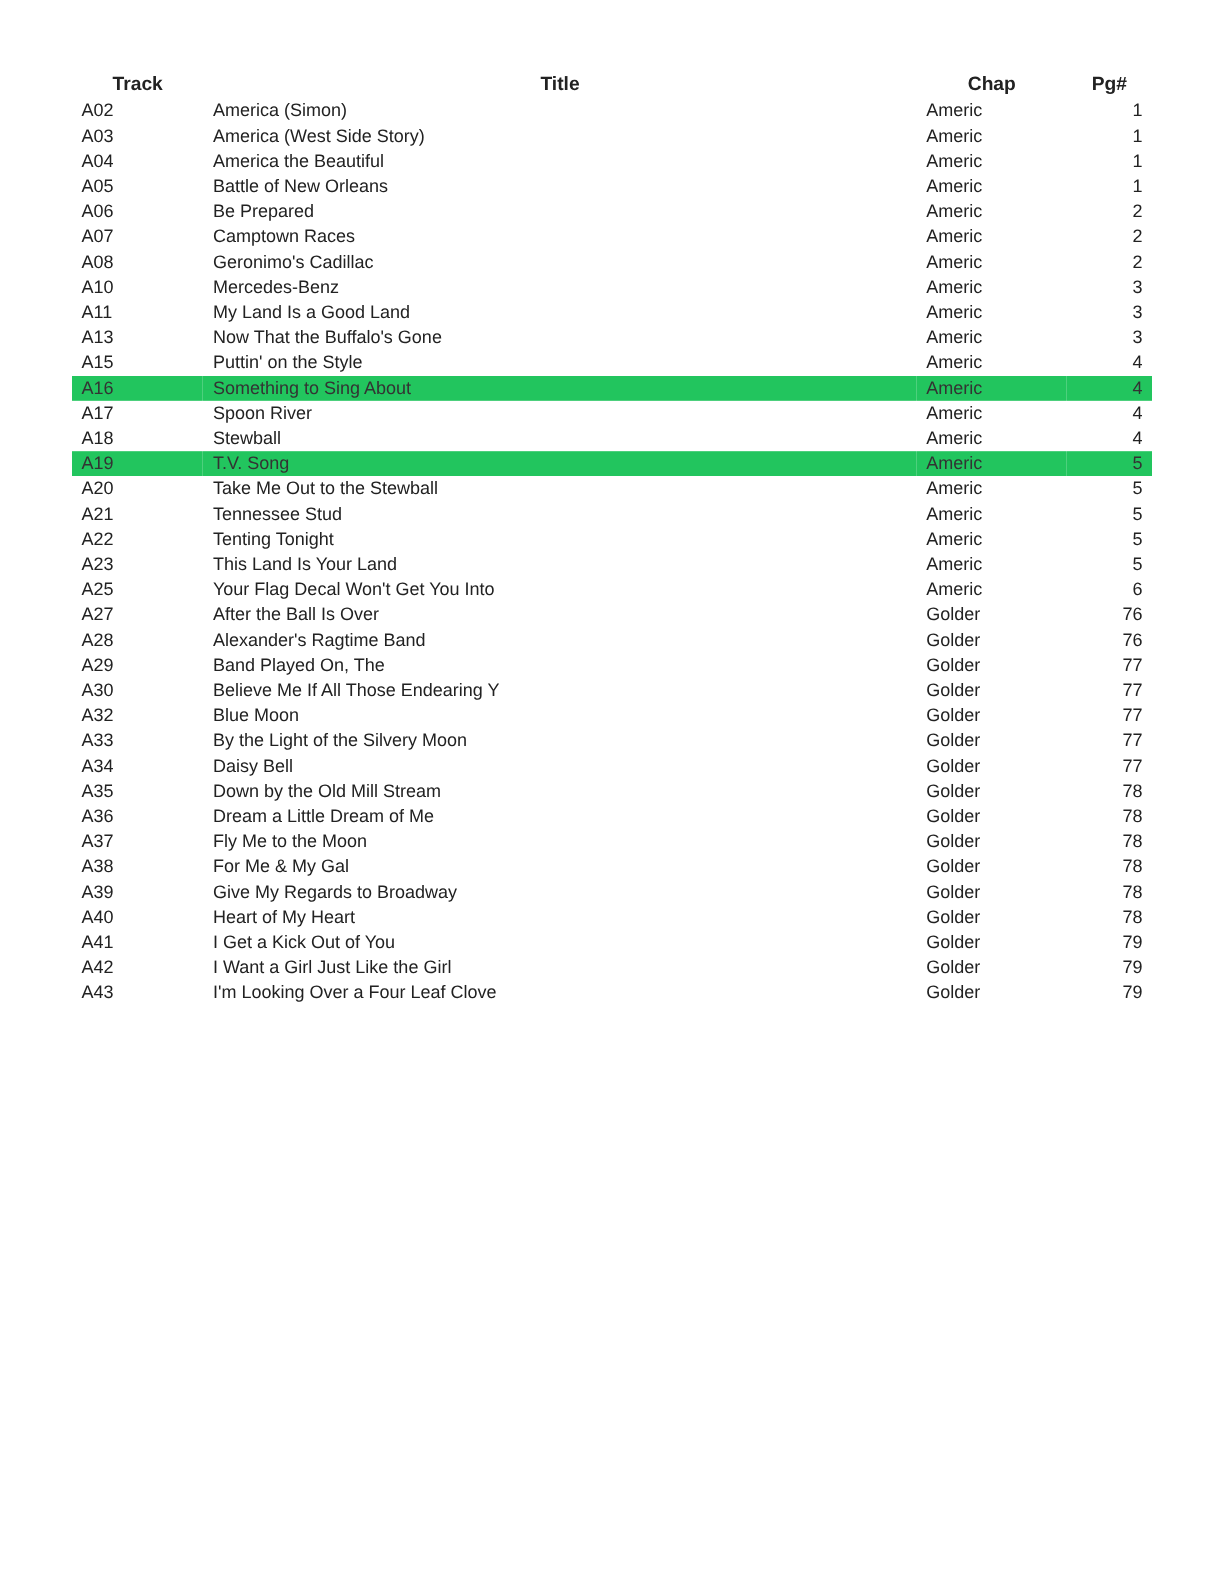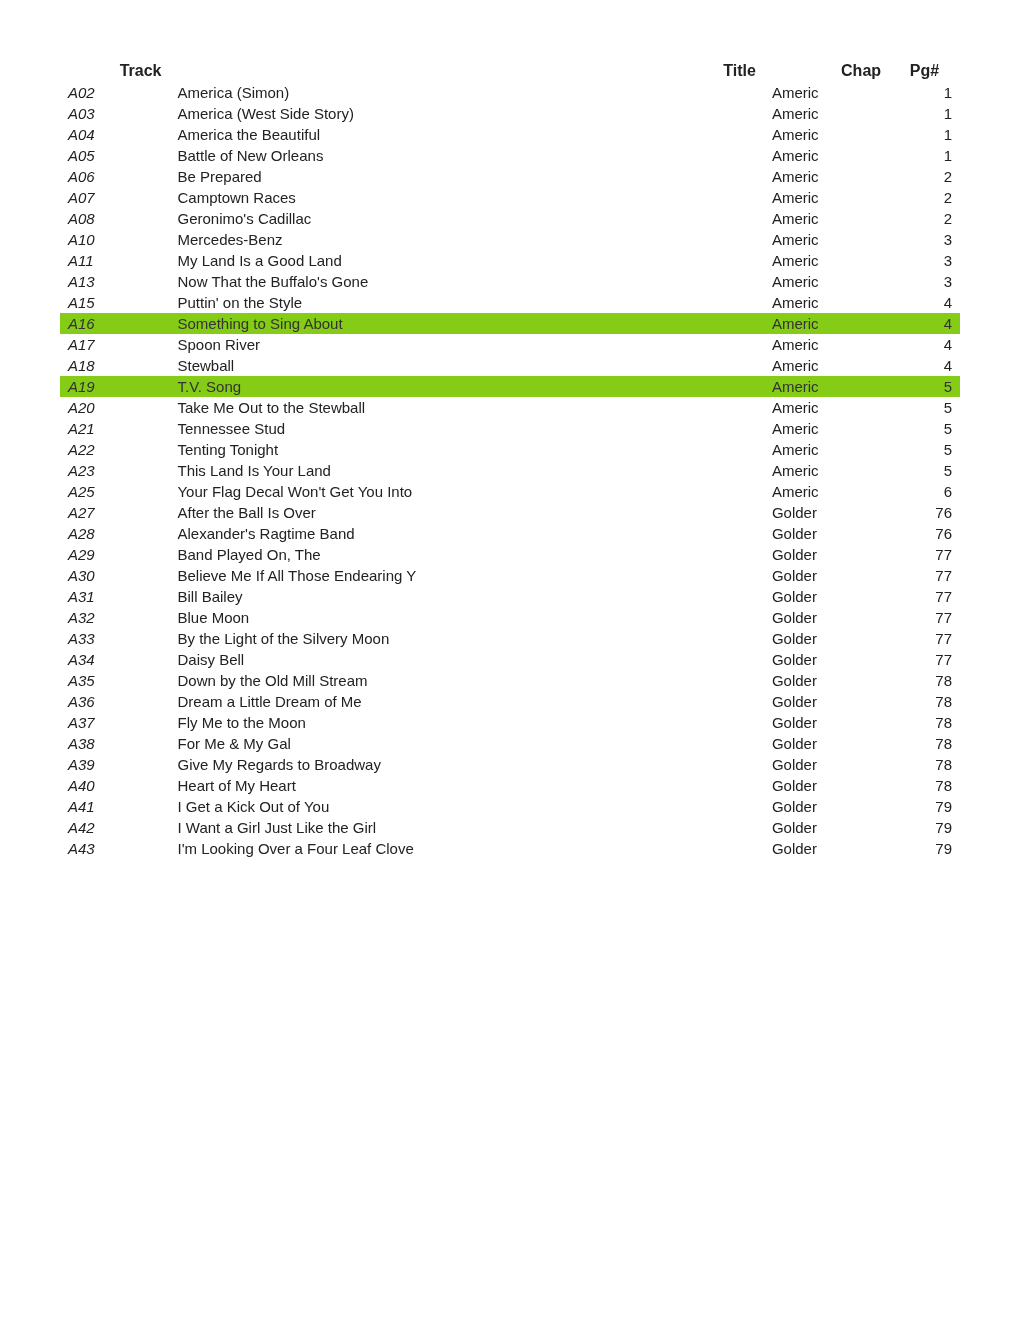--- a/index.html
+++ b/index.html
@@ -11,36 +11,36 @@
       width: 1020px;
       min-height: 1320px;
       padding: 60px 60px 60px 60px;
     }
     table {
       border-collapse: collapse;
       width: 100%;
     }
     th {
       font-weight: bold;
-      text-align: right;
+      text-align: center;
       padding: 2px 8px;
       font-size: 16px;
     }
     th.right { text-align: center; }
     td {
       padding: 2px 8px;
       white-space: nowrap;
       overflow: hidden;
     }
-    td.track { width: 70px; font-style: italic; }
+    td.track { width: 70px; }
     td.title { width: 380px; overflow: hidden; text-overflow: ellipsis; max-width: 380px; }
     td.chap { width: 80px; overflow: hidden; text-overflow: ellipsis; max-width: 80px; }
     td.pg { width: 40px; text-align: right; }
     tr.highlighted {
-      background-color: #84cc16;
+      background-color: #22c55e;
       color: #333;
       margin-top: 36px;
     }
     tr.highlighted td { font-weight: normal; }
   </style>
 </head>
 <body>
 
 <table>
   <thead>
@@ -190,26 +190,20 @@
         <td class="chap">Golder</td>
         <td class="pg">77</td>
       </tr>
       <tr>
         <td class="track">A30</td>
         <td class="title">Believe Me If All Those Endearing Y</td>
         <td class="chap">Golder</td>
         <td class="pg">77</td>
       </tr>
       <tr>
-        <td class="track">A31</td>
-        <td class="title">Bill Bailey</td>
-        <td class="chap">Golder</td>
-        <td class="pg">77</td>
-      </tr>
-      <tr>
         <td class="track">A32</td>
         <td class="title">Blue Moon</td>
         <td class="chap">Golder</td>
         <td class="pg">77</td>
       </tr>
       <tr>
         <td class="track">A33</td>
         <td class="title">By the Light of the Silvery Moon</td>
         <td class="chap">Golder</td>
         <td class="pg">77</td>

